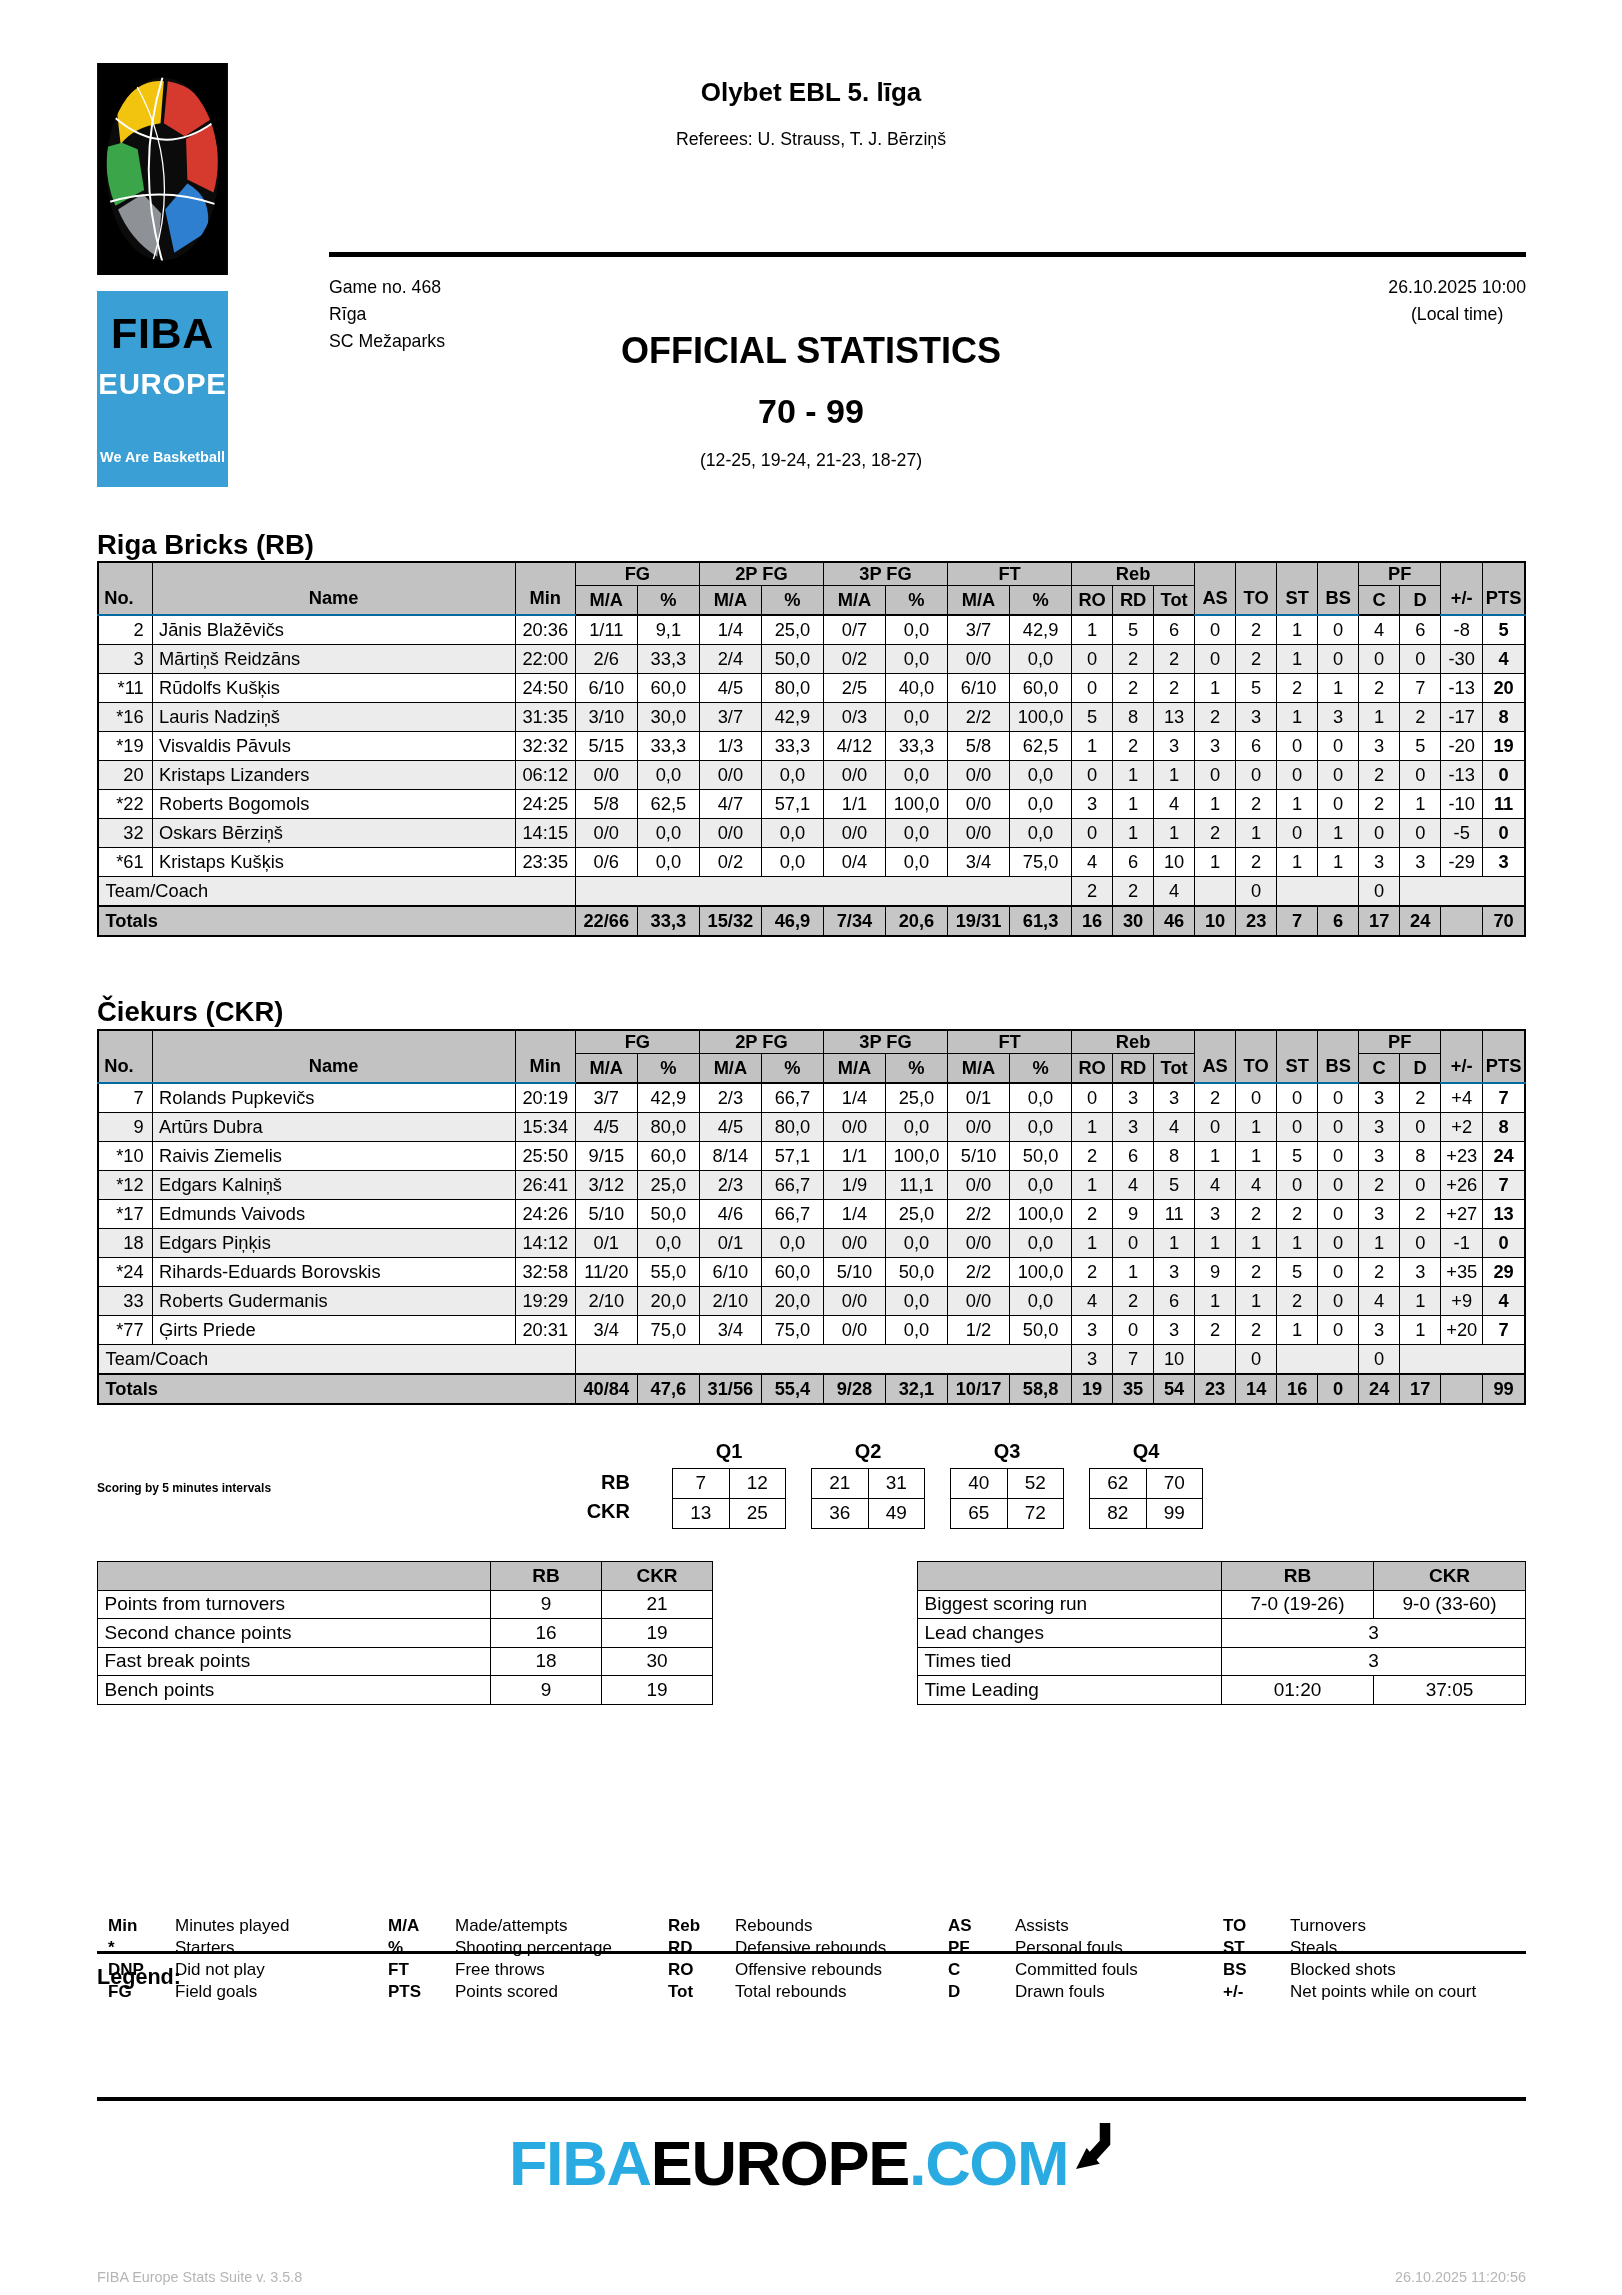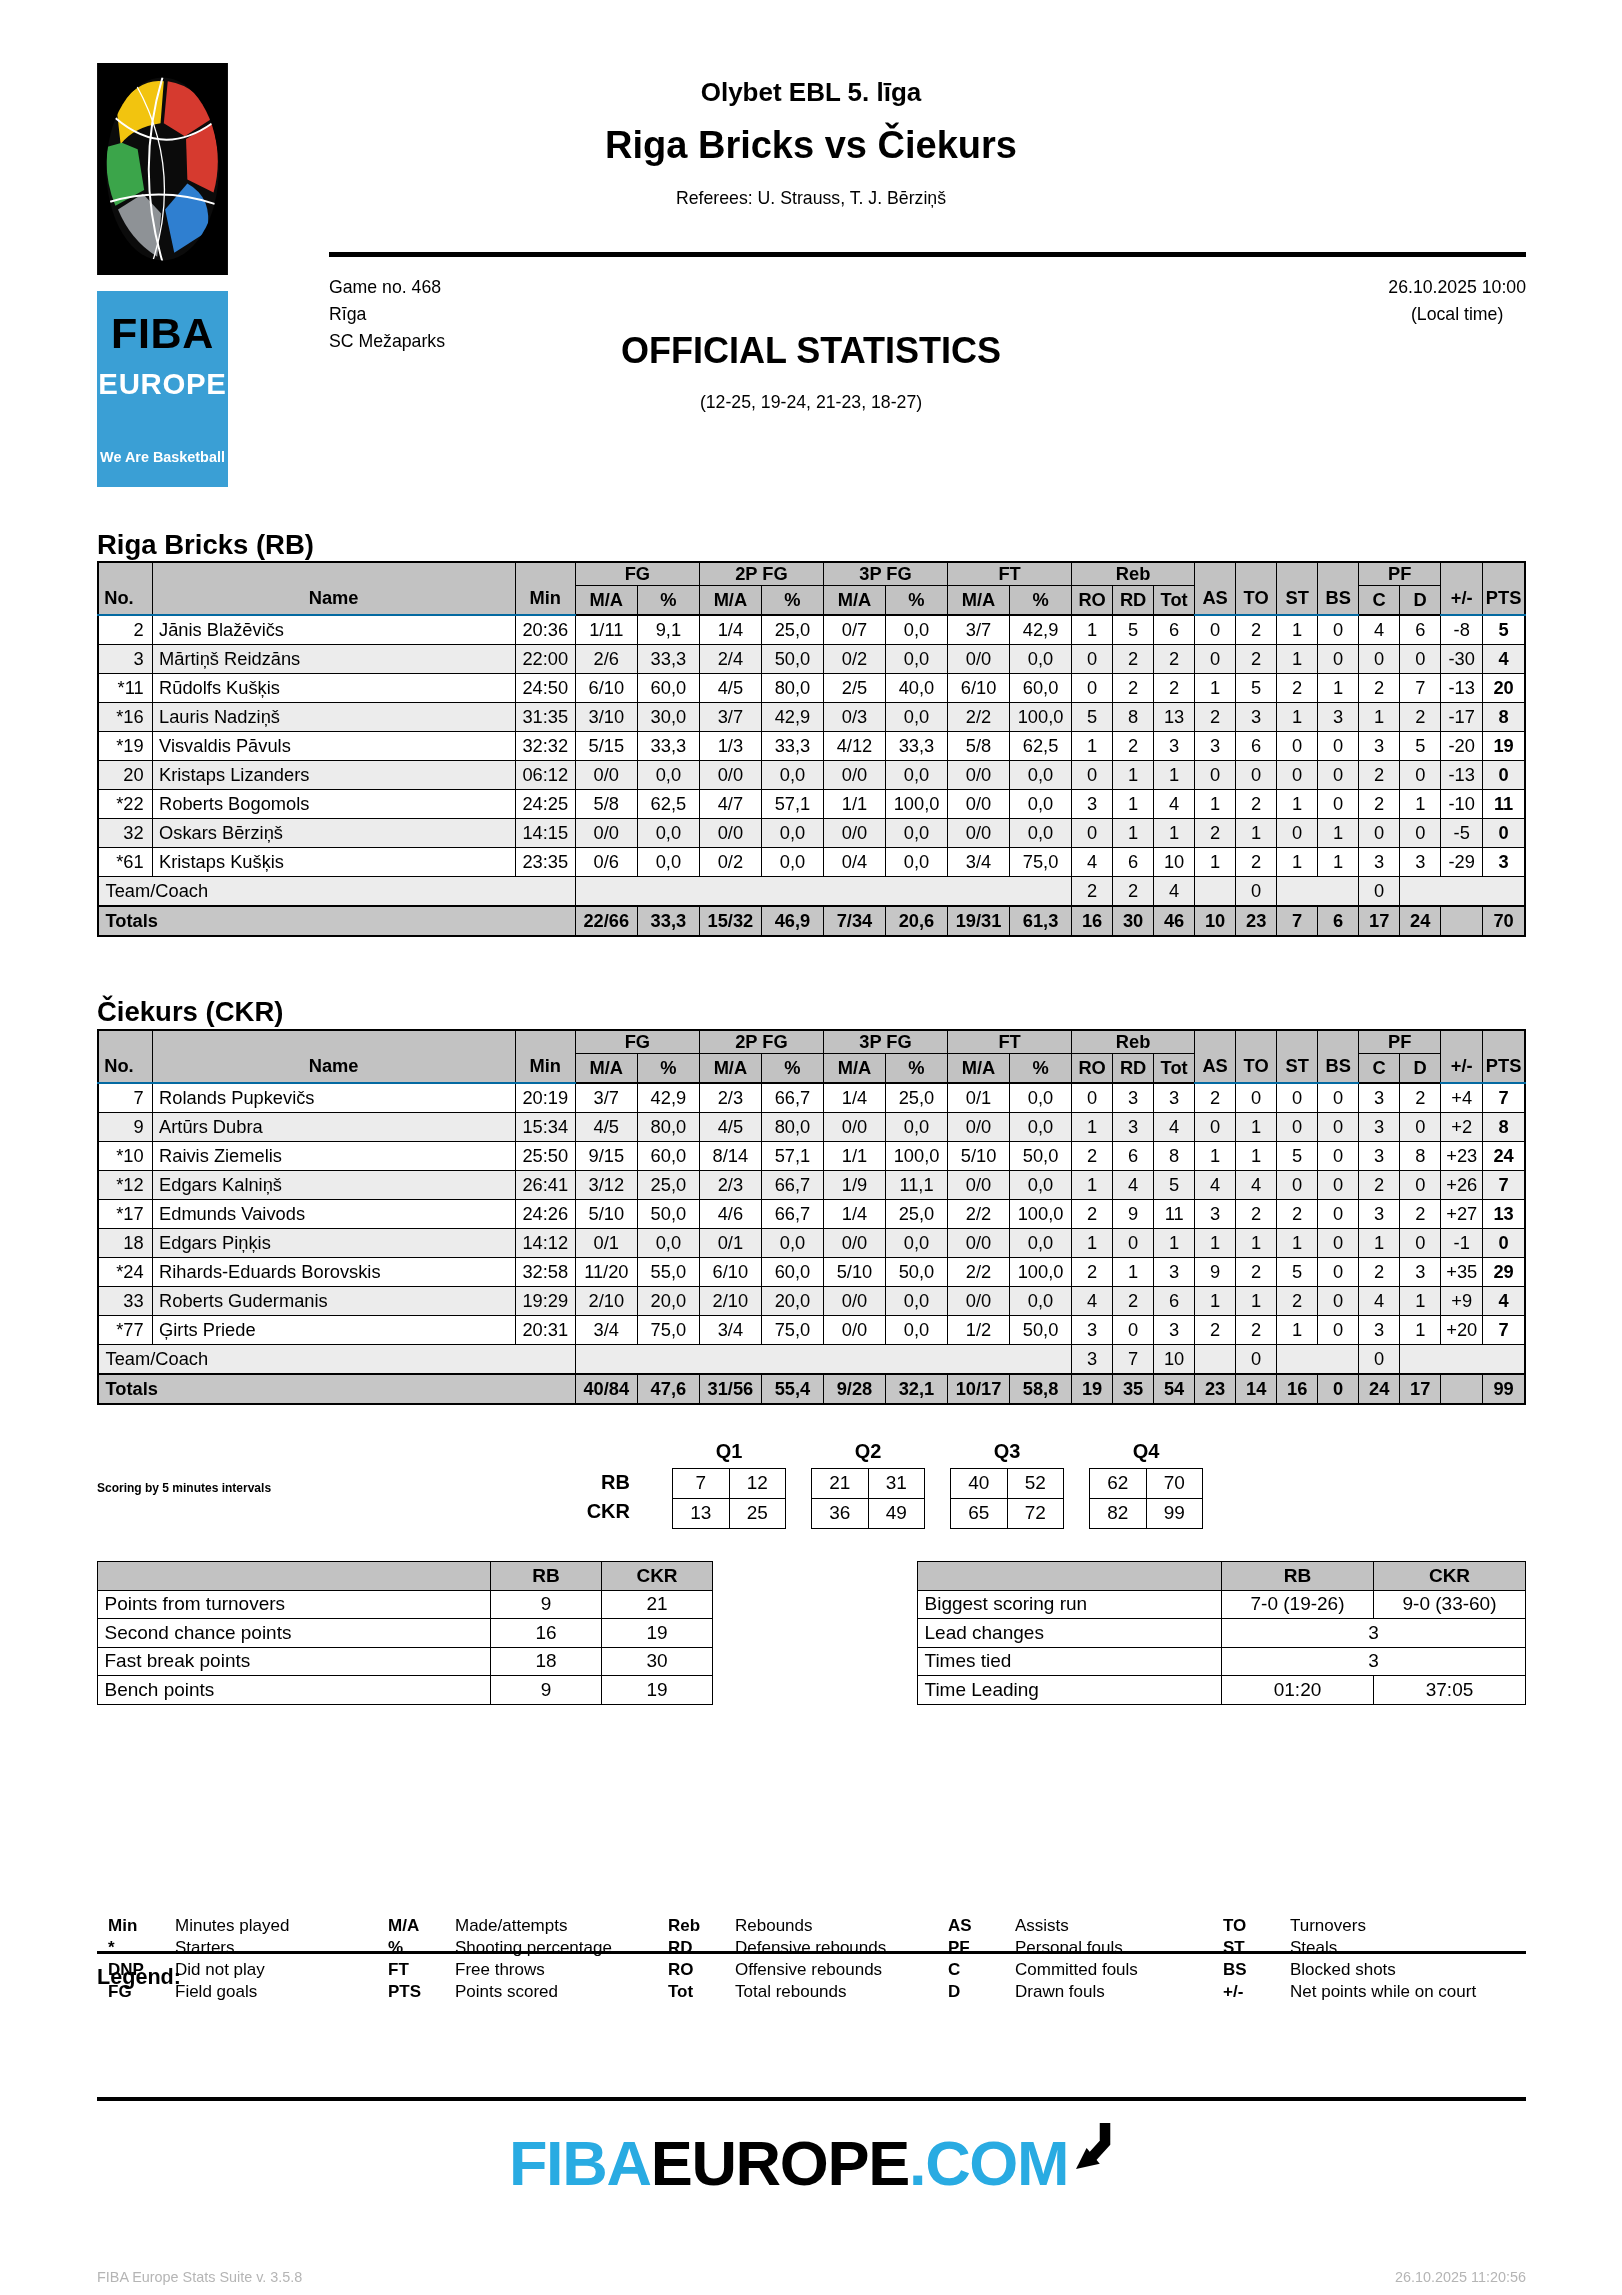--- a/index.html
+++ b/index.html
@@ -104,21 +104,20 @@
         <path d="M100 22 Q58 162 100 304" stroke="#fff" stroke-width="3" fill="none"></path>
         <path d="M28 84 Q100 146 176 92" stroke="#fff" stroke-width="3" fill="none"></path>
         <path d="M20 212 Q100 188 182 216" stroke="#fff" stroke-width="3" fill="none"></path>
         <path d="M60 34 Q130 160 86 300" stroke="#fff" stroke-width="2" fill="none"></path>
       </g>
     </svg>
   </div>
 
   <div class="header-center">
     <div class="league">Olybet EBL 5. līga</div>
-    <div class="matchup">Riga Bricks vs Čiekurs</div>
     <div class="referees">Referees: U. Strauss, T. J. Bērziņš</div>
   </div>
 
   <div class="divider1"></div>
 
   <div class="gameinfo-left">
     <div>Game no. 468</div>
     <div>Rīga</div>
     <div>SC Mežaparks</div>
   </div>
@@ -128,20 +127,21 @@
   </div>
 
   <div class="fiba-box">
     <div class="f1">FIBA</div>
     <div class="f2">EUROPE</div>
     <div class="f3">We Are Basketball</div>
   </div>
 
   <div class="stats-head">
     <div class="doc-title">OFFICIAL STATISTICS</div>
+    <div class="score">70 - 99</div>
     <div class="quarters">(12-25, 19-24, 21-23, 18-27)</div>
   </div>
 
   <div class="team-title" id="rb-title">Riga Bricks (RB)</div>
   <div class="stat-wrap" id="rb-table">
     <table class="stat">
       <colgroup>
         <col style="width:54px">
           <col style="width:363px">
           <col style="width:60px">

